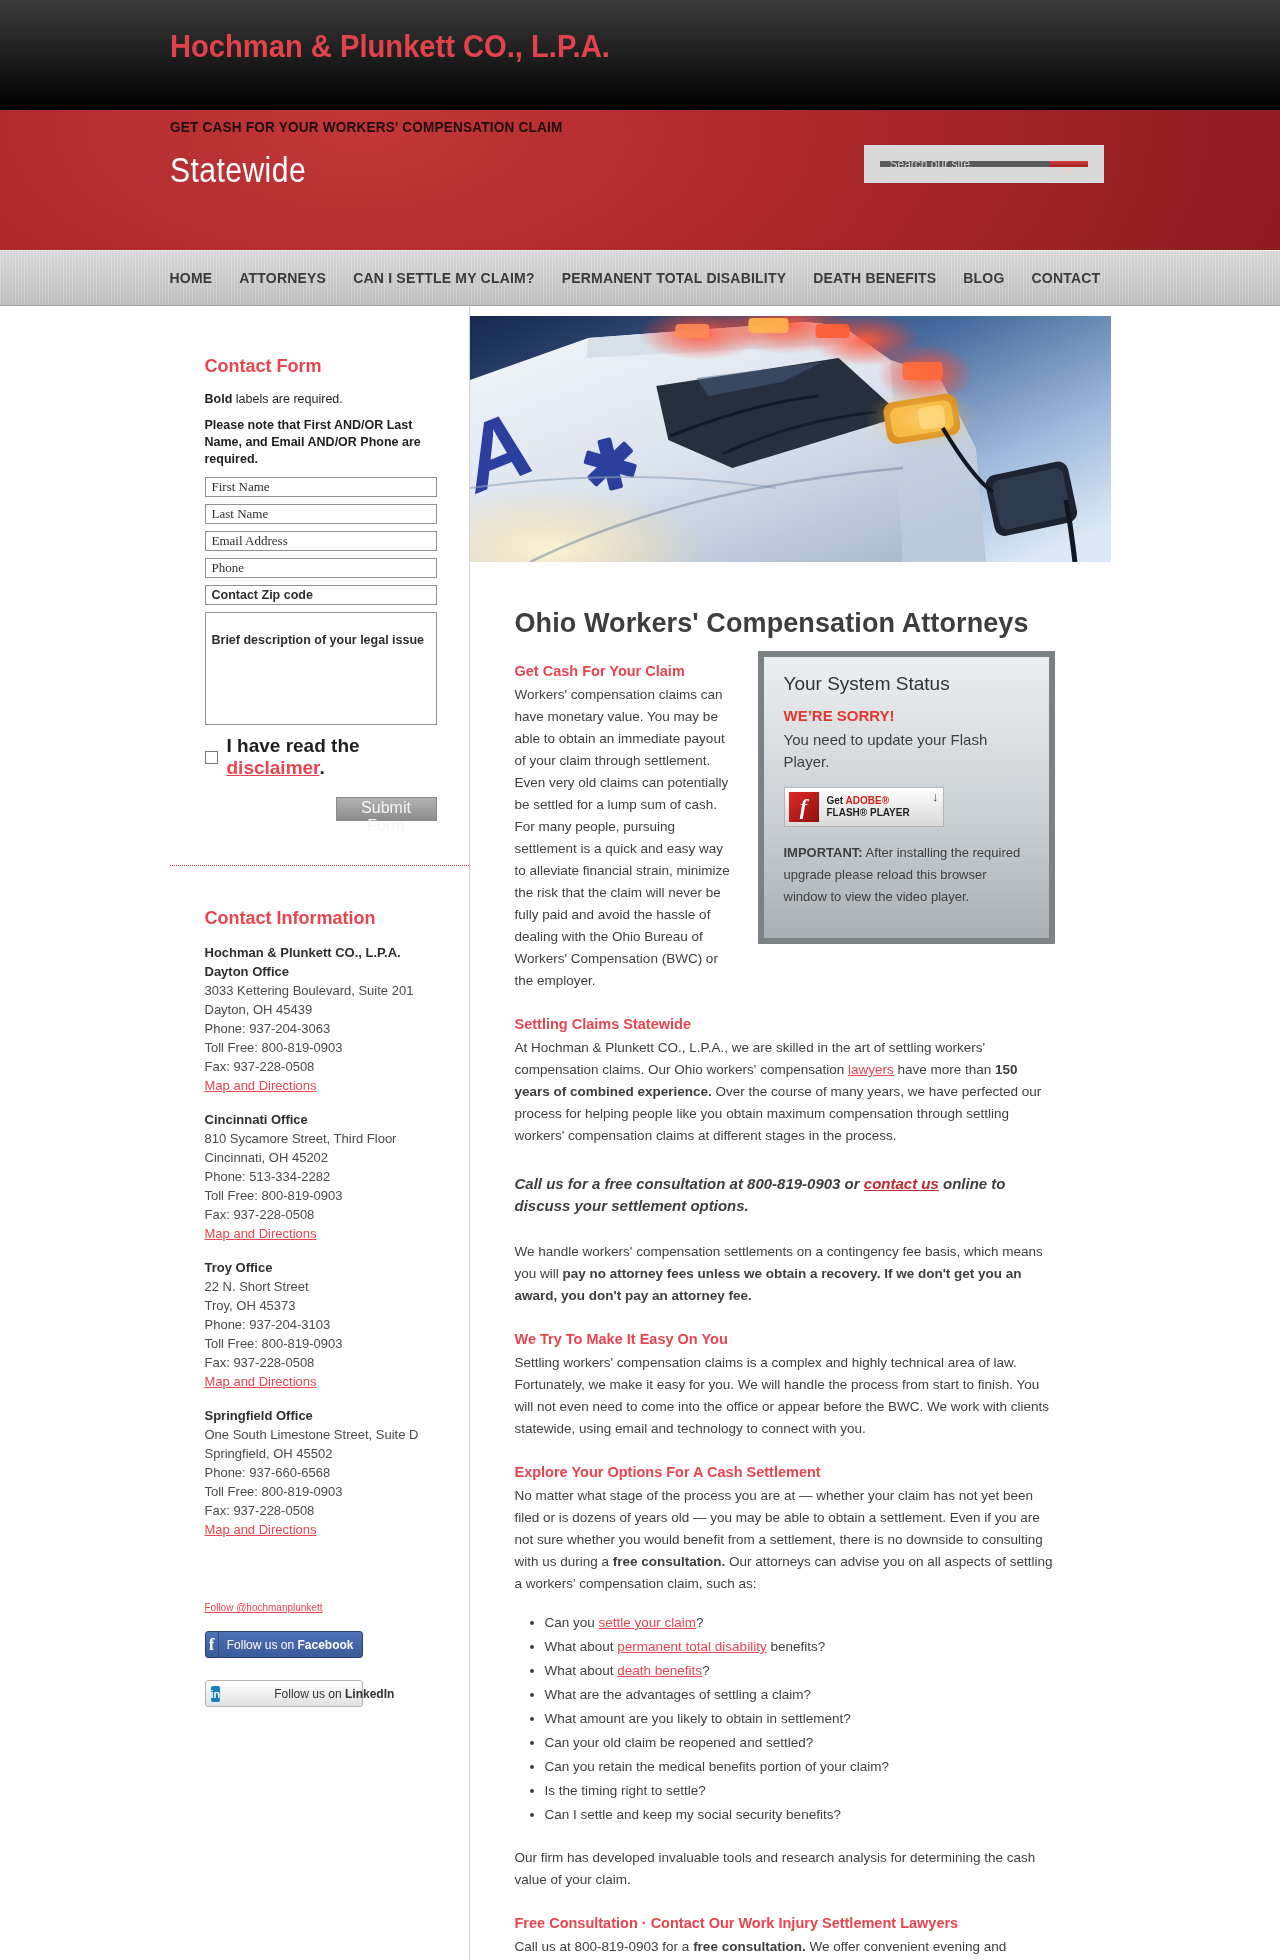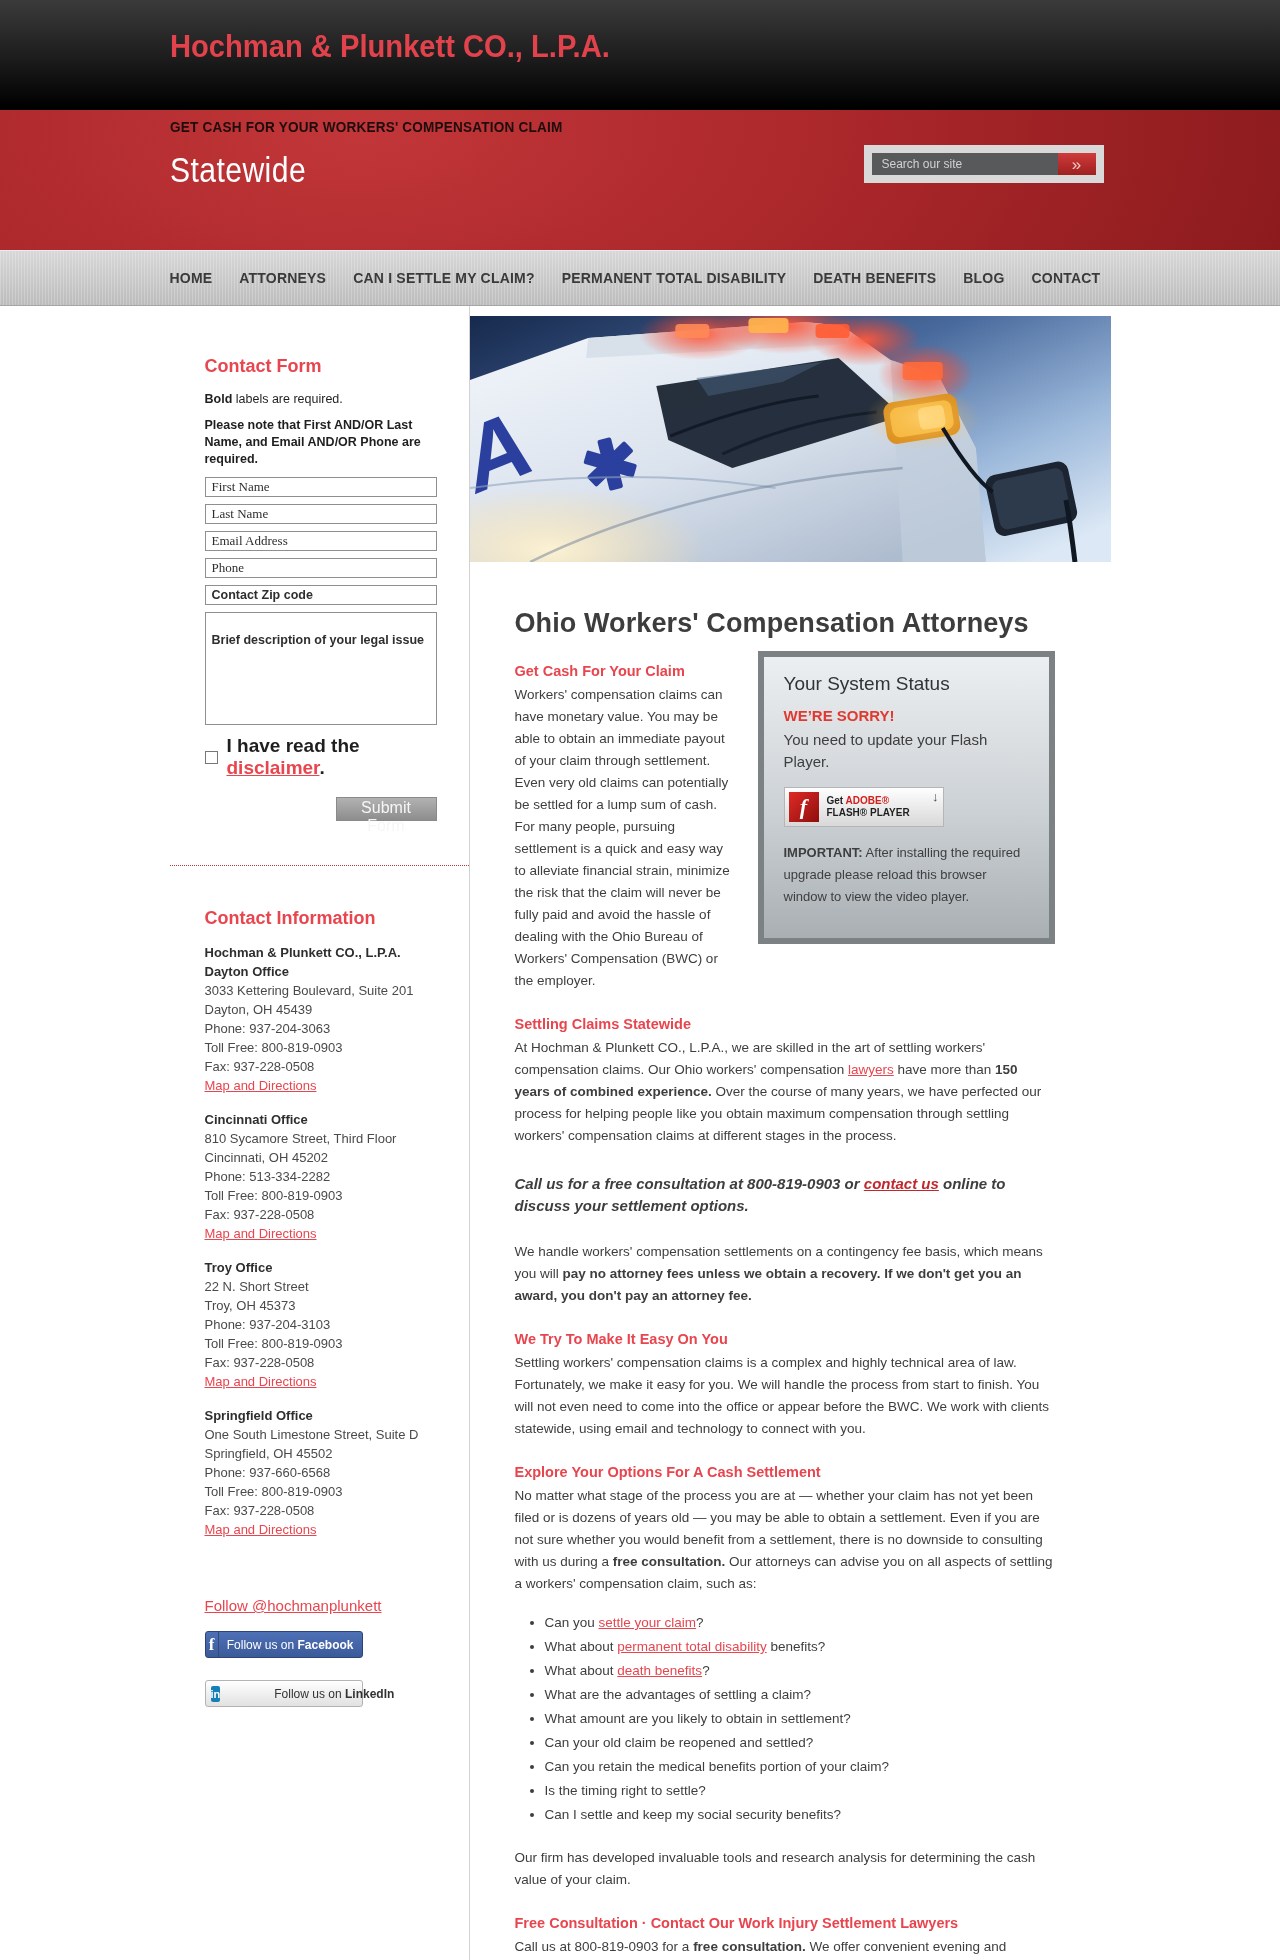--- a/index.html
+++ b/index.html
@@ -11,21 +11,21 @@
   .site-header { height:110px; background:linear-gradient(180deg,#3b3b3b 0%,#1c1c1c 55%,#000 100%); border-bottom:3px solid #000; }
   .firm-title { padding-top:29px; margin:0; font-size:31px; font-weight:bold; color:#e2424b;
                 transform:scaleX(.94); transform-origin:left; letter-spacing:0; white-space:nowrap; }
 
   
   .red-band { height:140px; background:radial-gradient(ellipse 950px 430px at 28% 16%, #c23639 0%, #a82629 55%, #8d1b1e 100%); }
   .tagline { padding-top:9px; font-size:14px; font-weight:bold; color:#1d0d0d; letter-spacing:.2px;
              transform:scaleX(.97); transform-origin:left; white-space:nowrap; }
   .region-title { margin-top:15px; font-size:35px; color:#fff; font-weight:400; letter-spacing:.5px;
              transform:scaleX(.86); transform-origin:left; }
-  .search-bar { position:absolute; right:7px; bottom:-33px; width:240px; height:38px; background:#d9d9d9; padding:8px; display:flex; z-index:5; }
+  .search-bar { position:absolute; right:7px; bottom:-33px; width:240px; height:38px; background:#d9d9d9; padding:16px; display:flex; z-index:5; }
   .search-input { flex:1; min-width:0; background:#58595b; border:0; color:#e0e0e0; font-size:12px; padding:0 10px; font-family:"Liberation Sans",sans-serif; }
   .search-input::placeholder { color:#d2d2d2; opacity:1; }
   .search-btn { width:38px; border:0; background:linear-gradient(#cf3b3b,#9f2020); color:#f3caca; font-size:17px; line-height:1; cursor:pointer; padding:0; }
 
   
   .main-nav { height:56px; border-bottom:1px solid #a6a6a6; box-shadow:inset 0 1px 0 #ececec;
       background-image:repeating-linear-gradient(90deg, rgba(255,255,255,.22) 0 1px, rgba(0,0,0,0) 1px 3px), linear-gradient(#d8d8d8,#bcbcbc); }
   .main-nav .inner { display:flex; align-items:center; height:100%; gap:27px; }
   .main-nav a { color:#3a3a3a; text-decoration:none; font-size:14px; font-weight:bold; letter-spacing:.2px; white-space:nowrap; }
 
@@ -54,21 +54,21 @@
   
   .contact-info { margin-top:42px; }
   .firm-line { font-weight:bold; color:#2e2e2e; font-size:13px; line-height:19px; margin:0; }
   .office { margin:0 0 15px; }
   .office p { margin:0; font-size:13px; line-height:19px; color:#4a4a4a; }
   .office .office-name { font-weight:bold; color:#2e2e2e; }
   .office .map-link { font-size:13px; line-height:19px; display:inline-block; }
 
   
   .social { margin-top:58px; }
-  .tw-link { font-size:15px; }
+  .tw-link { font-size:10px; }
   .soc-btn { display:flex; align-items:center; width:158px; height:27px; border-radius:3px; margin-top:16px; cursor:pointer; }
   .fb-btn { background:linear-gradient(#4e70b5,#3b5a9a); border:1px solid #2d4373; color:#fff; }
   .fb-icon { width:27px; align-self:stretch; border-right:1px solid #32497e; font-family:"Liberation Serif",serif; font-weight:bold; font-size:17px; display:grid; place-items:center; }
   .soc-label { padding:0 8px; font-size:12px; white-space:nowrap; }
   .li-btn { background:linear-gradient(#ffffff,#e1e1e1); border:1px solid #b3b3b3; color:#333; margin-top:22px;gap:46px; }
   .li-icon { width:20px; height:16px; margin-left:5px; background:#1580b8; border-radius:2px; color:#fff; font-size:11px; font-weight:bold; display:grid; place-items:center; }
 
   
   .hero-image { width:100%; height:246px; overflow:hidden; }
   .hero-image svg { display:block; width:100%; height:100%; }

